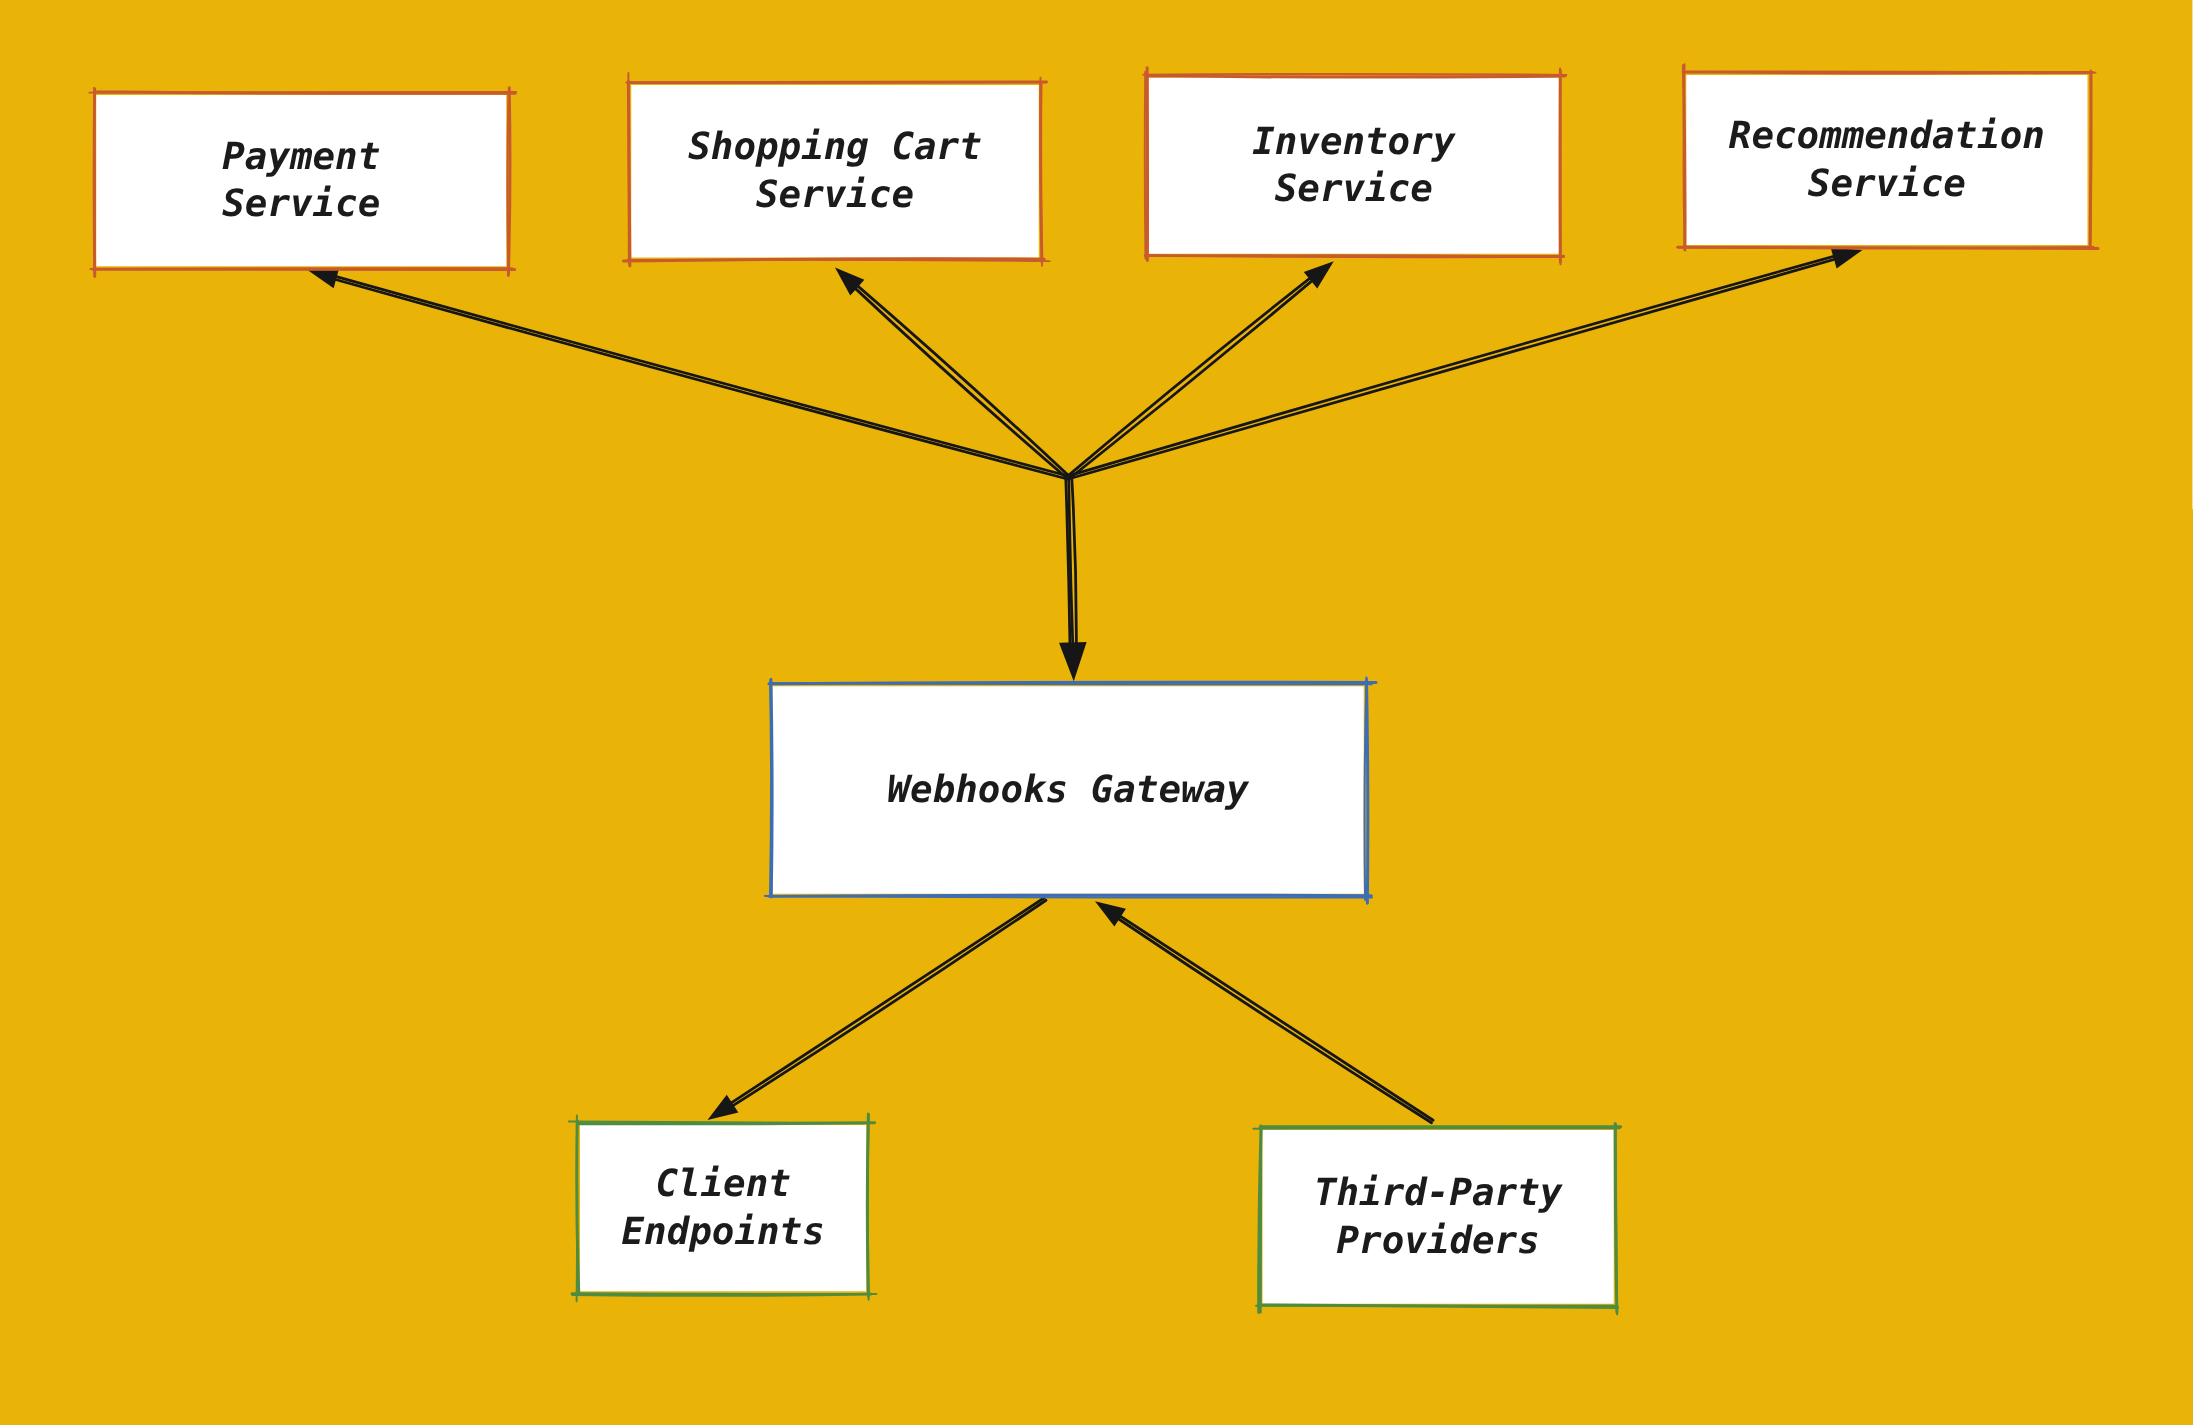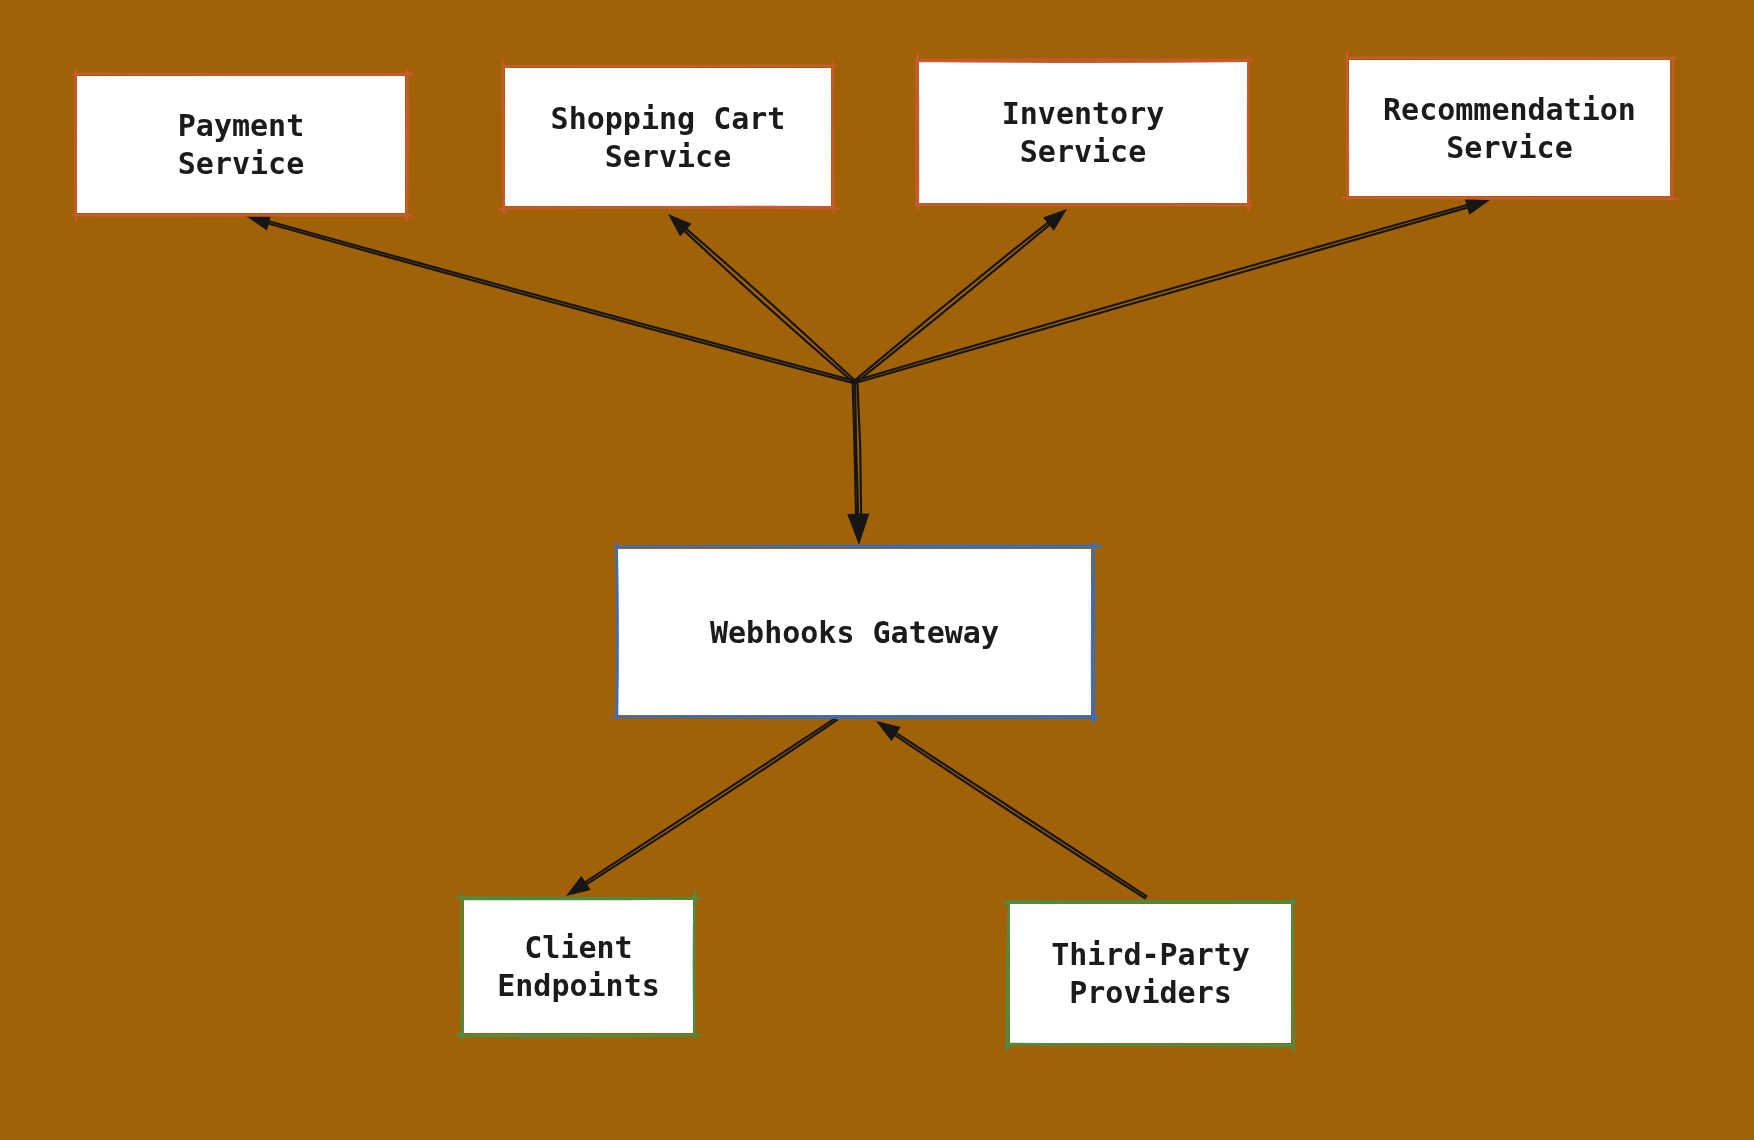--- a/index.html
+++ b/index.html
@@ -1,22 +1,23 @@
 <!DOCTYPE html>
 <html><head>
 <meta charset="utf-8">
 <style>
   html,body{margin:0;padding:0;background:#ffffff;}
   .stage{
     position:relative;
     width:1754px;
     height:1140px;
-    background:#a16207;
+    background:#eab308;
     overflow:hidden;
     font-family:"DejaVu Sans Mono", monospace;
+    font-style:italic;
   }
   .stage svg{position:absolute;inset:0;width:100%;height:100%;}
   svg text{
     font-family:"DejaVu Sans Mono", monospace;
     font-weight:bold;
   }
 </style>
 </head>
 <body>
 

